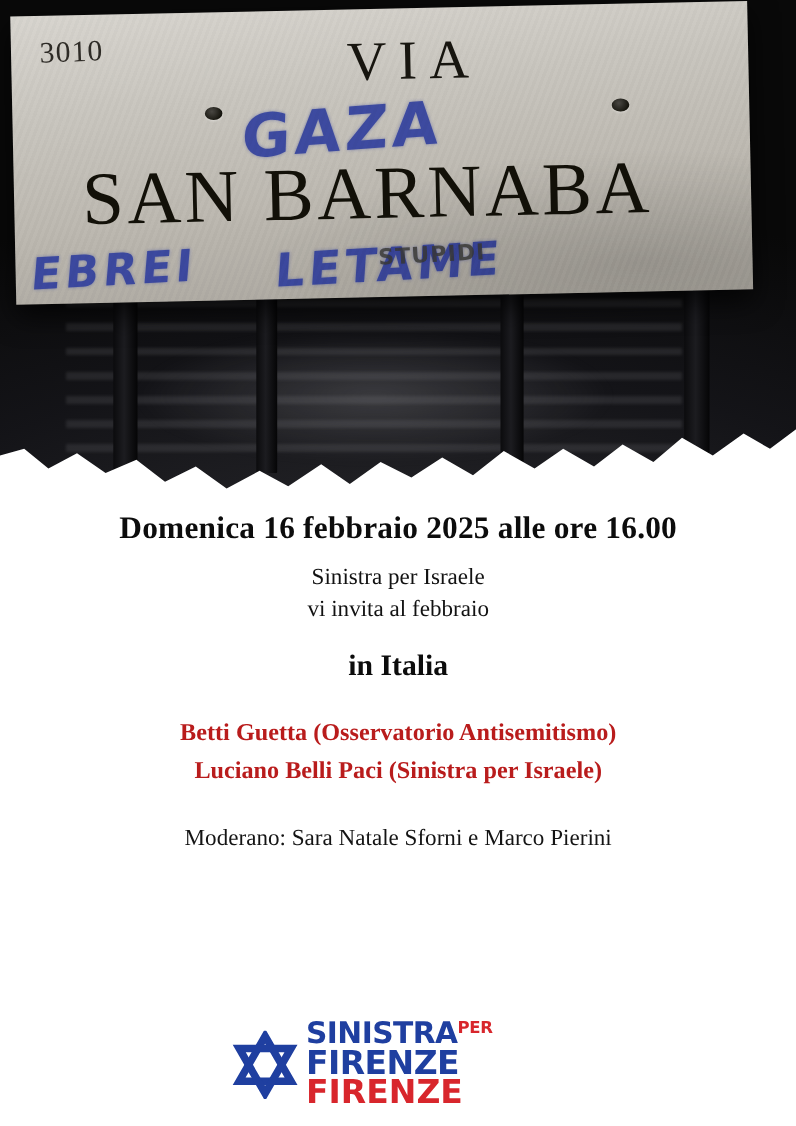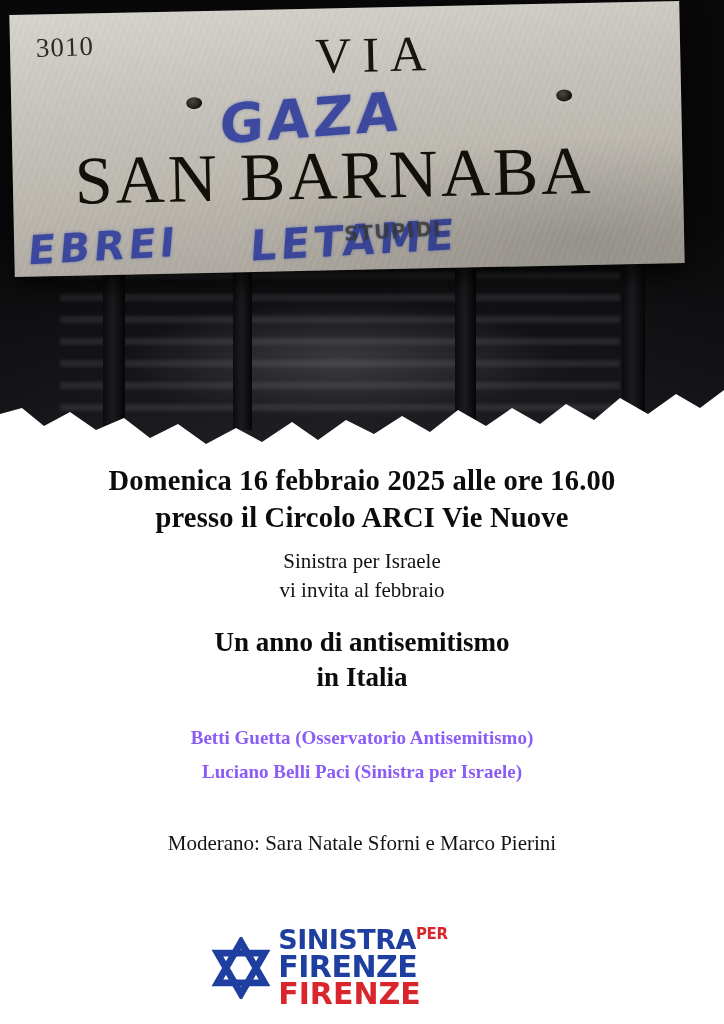--- a/index.html
+++ b/index.html
@@ -208,26 +208,26 @@
     font-family: "Liberation Serif", serif;
     font-weight: bold;
     font-size: 27px;
     line-height: 35px;
     color: #0c0c0c;
   }
   .speakers {
     margin-top: 26px;
     font-family: "Liberation Serif", serif;
     font-weight: bold;
-    font-size: 19px;
+    font-size: 22px;
     line-height: 34px;
-    color: #8b5cf6;
+    color: #b91c1c;
   }
   .moderators {
-    margin-top: 42px;
+    margin-top: 32px;
     font-family: "Liberation Serif", serif;
     font-size: 21px;
     color: #141414;
   }
 
   
   .logo {
     position: absolute;
     left: 0;
     top: 928px;
@@ -305,30 +305,28 @@
 
   <svg class="torn" viewBox="0 0 724 110" preserveAspectRatio="none">
     <path fill="#ffffff" d="M0,46 L22,40 L44,58 L70,44 L96,62 L124,50 L150,70 L178,56 L206,76 L236,60 L262,74 L292,54 L318,72 L346,52 L374,66 L402,48 L430,64 L458,42 L486,58 L512,40 L540,56 L566,36 L594,52 L620,30 L648,46 L676,26 L700,40 L724,22 L724,110 L0,110 Z"></path>
   </svg>
 </div>
 
 <div class="content">
 
   <div class="headline">
     <p class="line">Domenica 16 febbraio 2025 alle ore 16.00</p>
-    <p class="line">presso il Circolo ARCI Vie Nuove</p>
   </div>
 
   <div class="invite">
     <p class="line">Sinistra per Israele</p>
     <p class="line">vi invita al febbraio</p>
   </div>
 
   <div class="topic">
-    <p class="line">Un anno di antisemitismo</p>
     <p class="line">in Italia</p>
   </div>
 
   <div class="speakers">
     <p class="line">Betti Guetta (Osservatorio Antisemitismo)</p>
     <p class="line">Luciano Belli Paci (Sinistra per Israele)</p>
   </div>
 
   <div class="moderators">Moderano: Sara Natale Sforni e Marco Pierini</div>
 </div>

